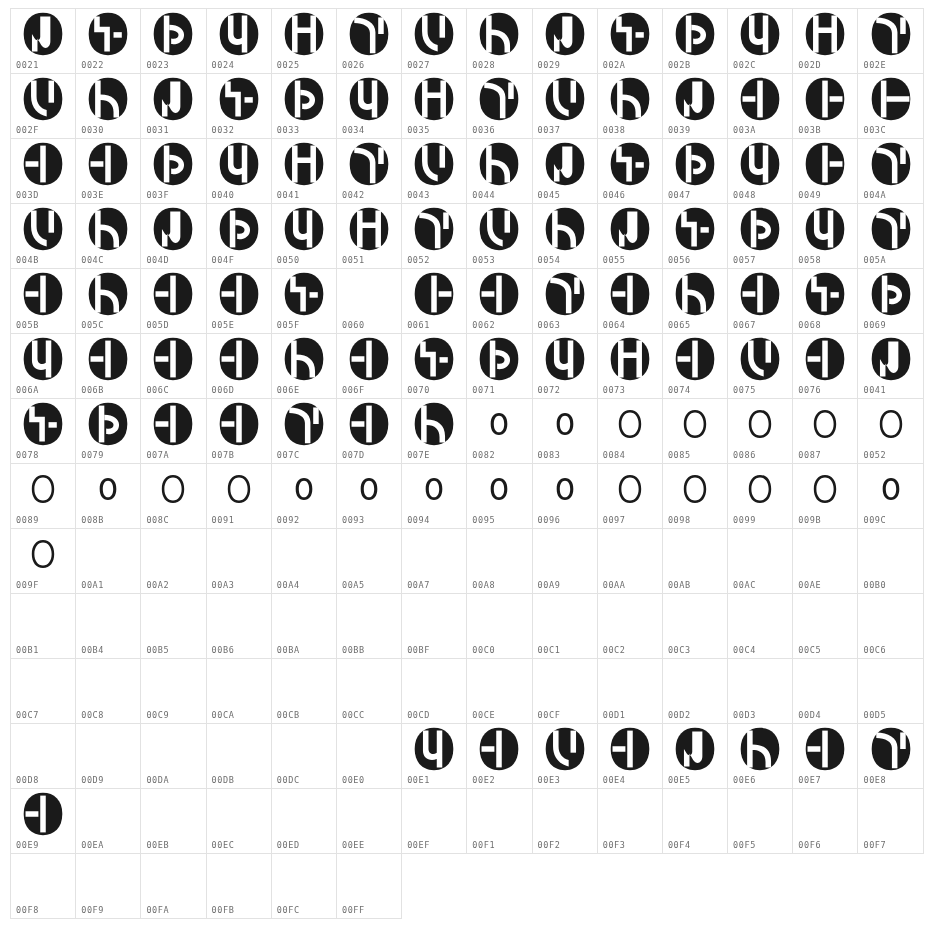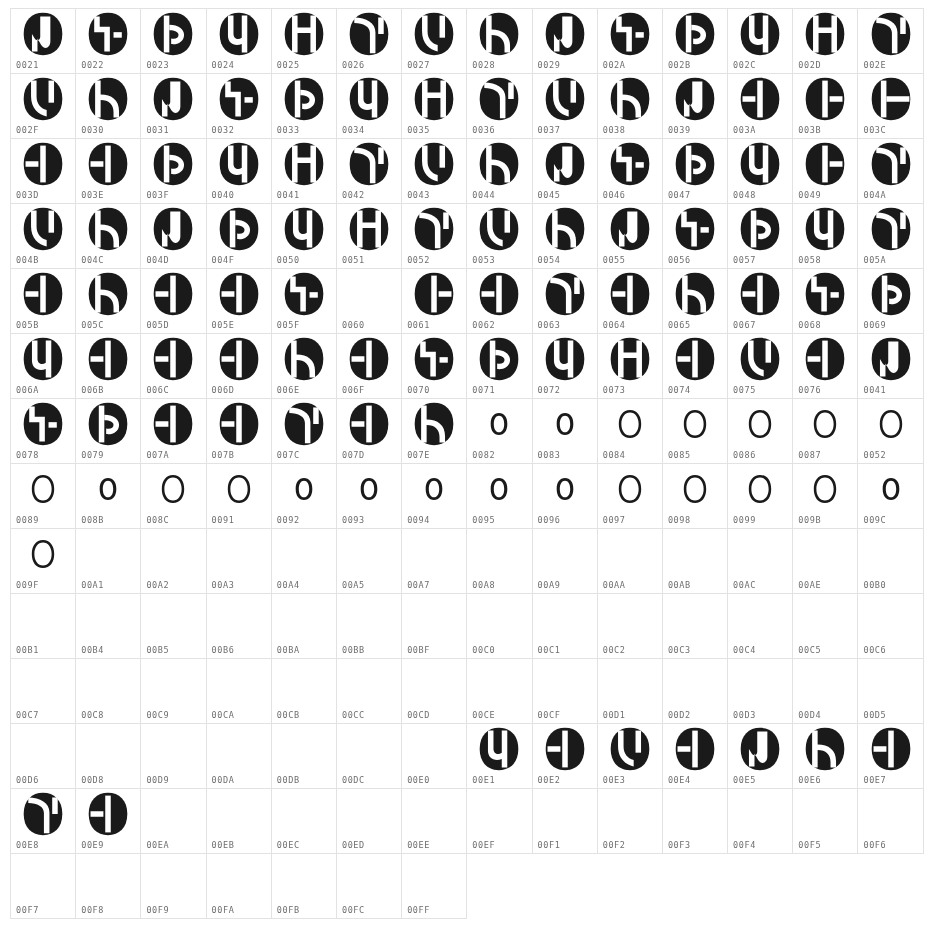--- a/index.html
+++ b/index.html
@@ -1270,24 +1270,20 @@
     <div class="cell">
       <div class="glyph-box"></div>
       <div class="code">00D4</div>
     </div>
     <div class="cell">
       <div class="glyph-box"></div>
       <div class="code">00D5</div>
     </div>
     <div class="cell">
       <div class="glyph-box"></div>
-      <div class="code">00D6</div>
-    </div>
-    <div class="cell">
-      <div class="glyph-box"></div>
       <div class="code">00D8</div>
     </div>
     <div class="cell">
       <div class="glyph-box"></div>
       <div class="code">00D9</div>
     </div>
     <div class="cell">
       <div class="glyph-box"></div>
       <div class="code">00DA</div>
     </div>

